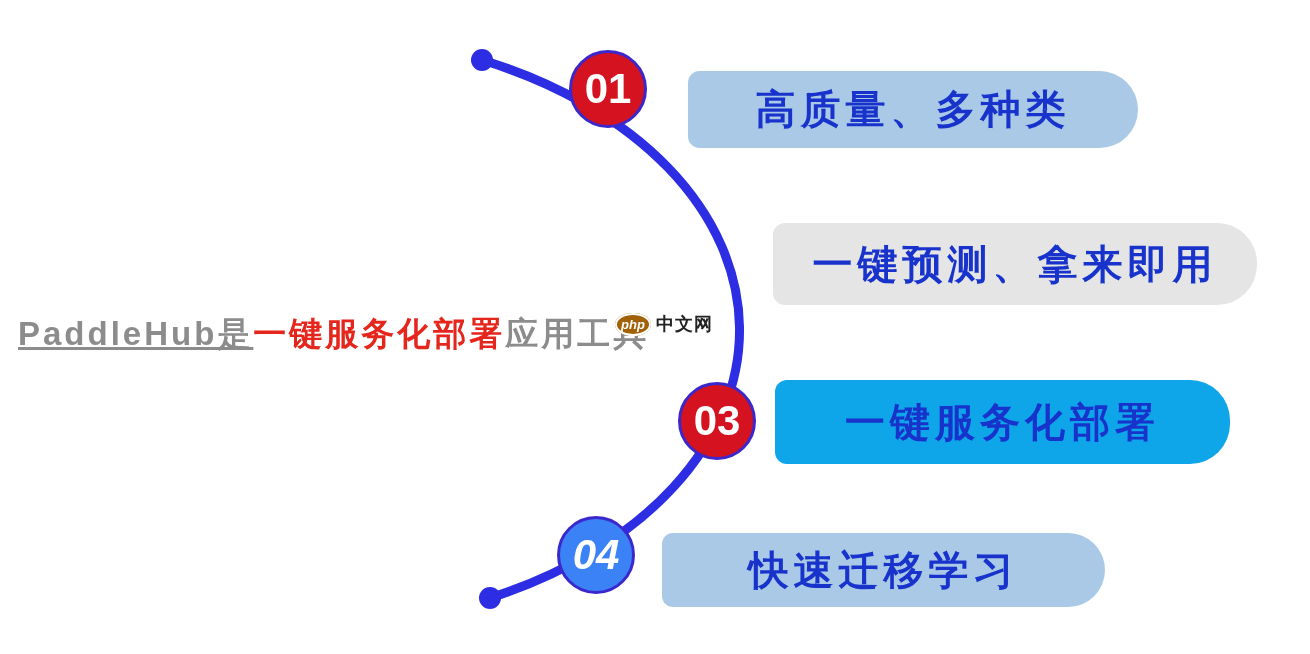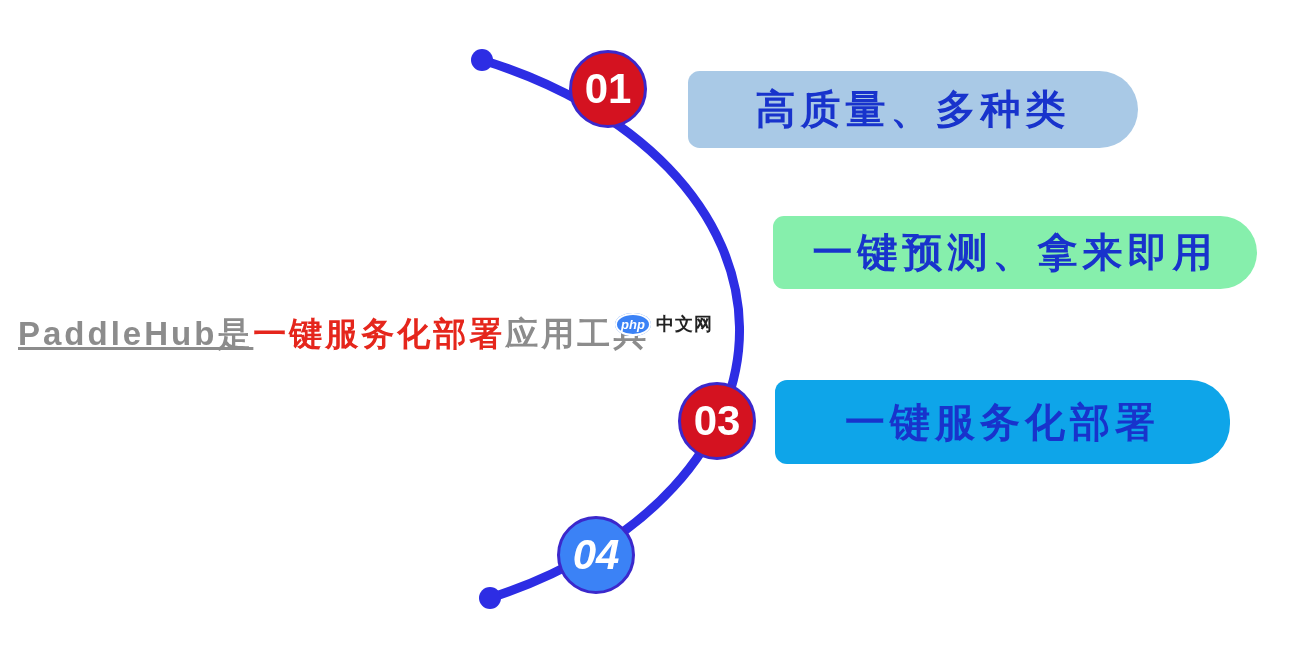--- a/index.html
+++ b/index.html
@@ -92,36 +92,39 @@
     <path d="M 482 60 A 435 296 0 0 1 490 598" fill="none" stroke-width="9" stroke-linecap="round" stroke="#2d2de4"></path>
     <circle cx="482" cy="60" r="11" fill="#2d2de4"></circle>
     <circle cx="490" cy="598" r="11" fill="#2d2de4"></circle>
   </svg>
 
   <div class="headline">
     <span class="cjk" style="color: rgb(140, 140, 140); text-decoration: underline;">PaddleHub是</span><span class="cjk" style="color: rgb(229, 38, 28);">一键服务化部署</span><span class="cjk" style="color: rgb(140, 140, 140);">应用工具</span>
   </div>
 
   <div class="logo">
-    <div class="logo-oval" style="background-color: #3b82f6;">php</div>
+    <div class="logo-oval" style="background-color: #a16207;">php</div>
     <div class="logo-text" style="color: rgb(34, 34, 34);">中文网</div>
   </div>
 
   <div class="pill" style="left: 688px; top: 71px; width: 450px; height: 77px; background-color: rgb(169, 201, 230);">
     <span style="color: rgb(24, 51, 204);">高质量、多种类</span>
   </div>
 
-  <div class="pill" style="left: 773px; top: 216px; width: 484px; height: 73px; background-color: #86efac;">
+  <div class="pill" style="left: 773px; top: 223px; width: 484px; height: 82px; background-color: #e5e5e5;">
     <span style="color: rgb(24, 51, 204);">一键预测、拿来即用</span>
   </div>
 
   <div class="pill" style="left: 775px; top: 380px; width: 455px; height: 84px; background-color: #0ea5e9;">
     <span style="color: rgb(24, 51, 204);">一键服务化部署</span>
   </div>
 
+  <div class="pill" style="left: 662px; top: 533px; width: 443px; height: 74px; background-color: rgb(169, 201, 230);">
+    <span style="color: rgb(24, 51, 204);">快速迁移学习</span>
+  </div>
 
   <div class="badge" style="left: 569px; top: 50px; background-color: rgb(212, 18, 32); border-color: rgb(59, 40, 204);">01</div>
 
 
   <div class="badge" style="left: 678px; top: 382px; background-color: rgb(212, 18, 32); border-color: rgb(59, 40, 204);">03</div>
 
   <div class="badge" style="left: 557px; top: 516px; background-color: #3b82f6; border-color: rgb(59, 40, 204); font-style: italic;">04</div>
 
 </div>
 

